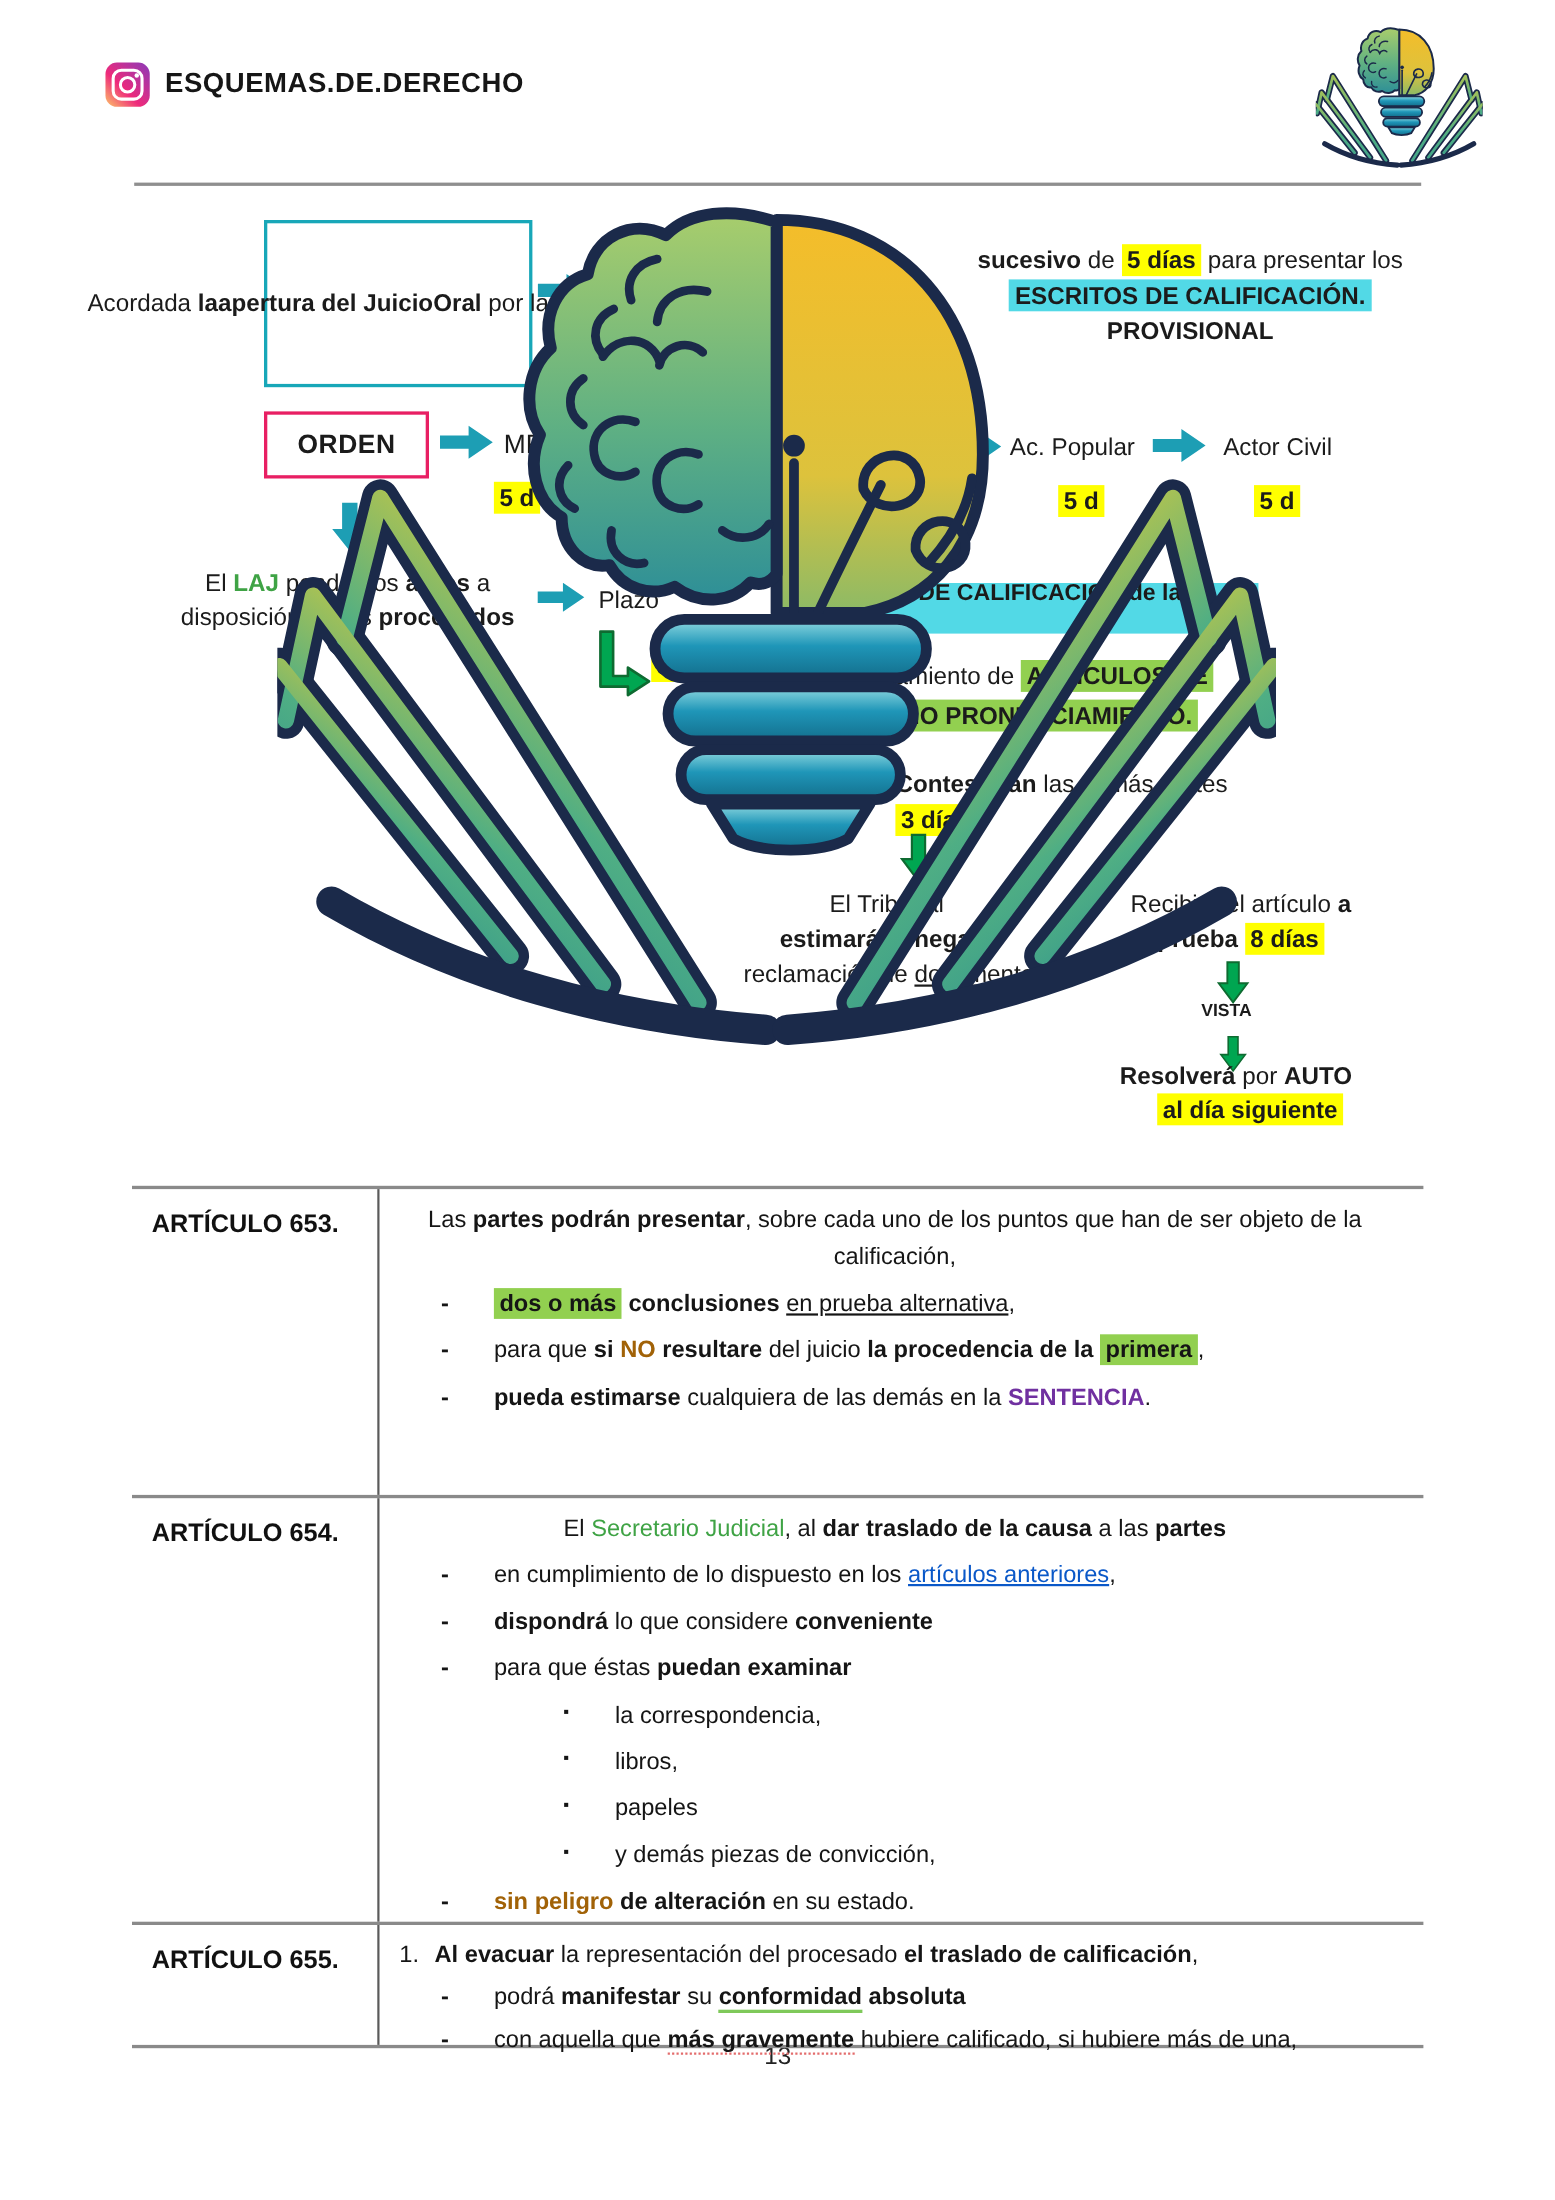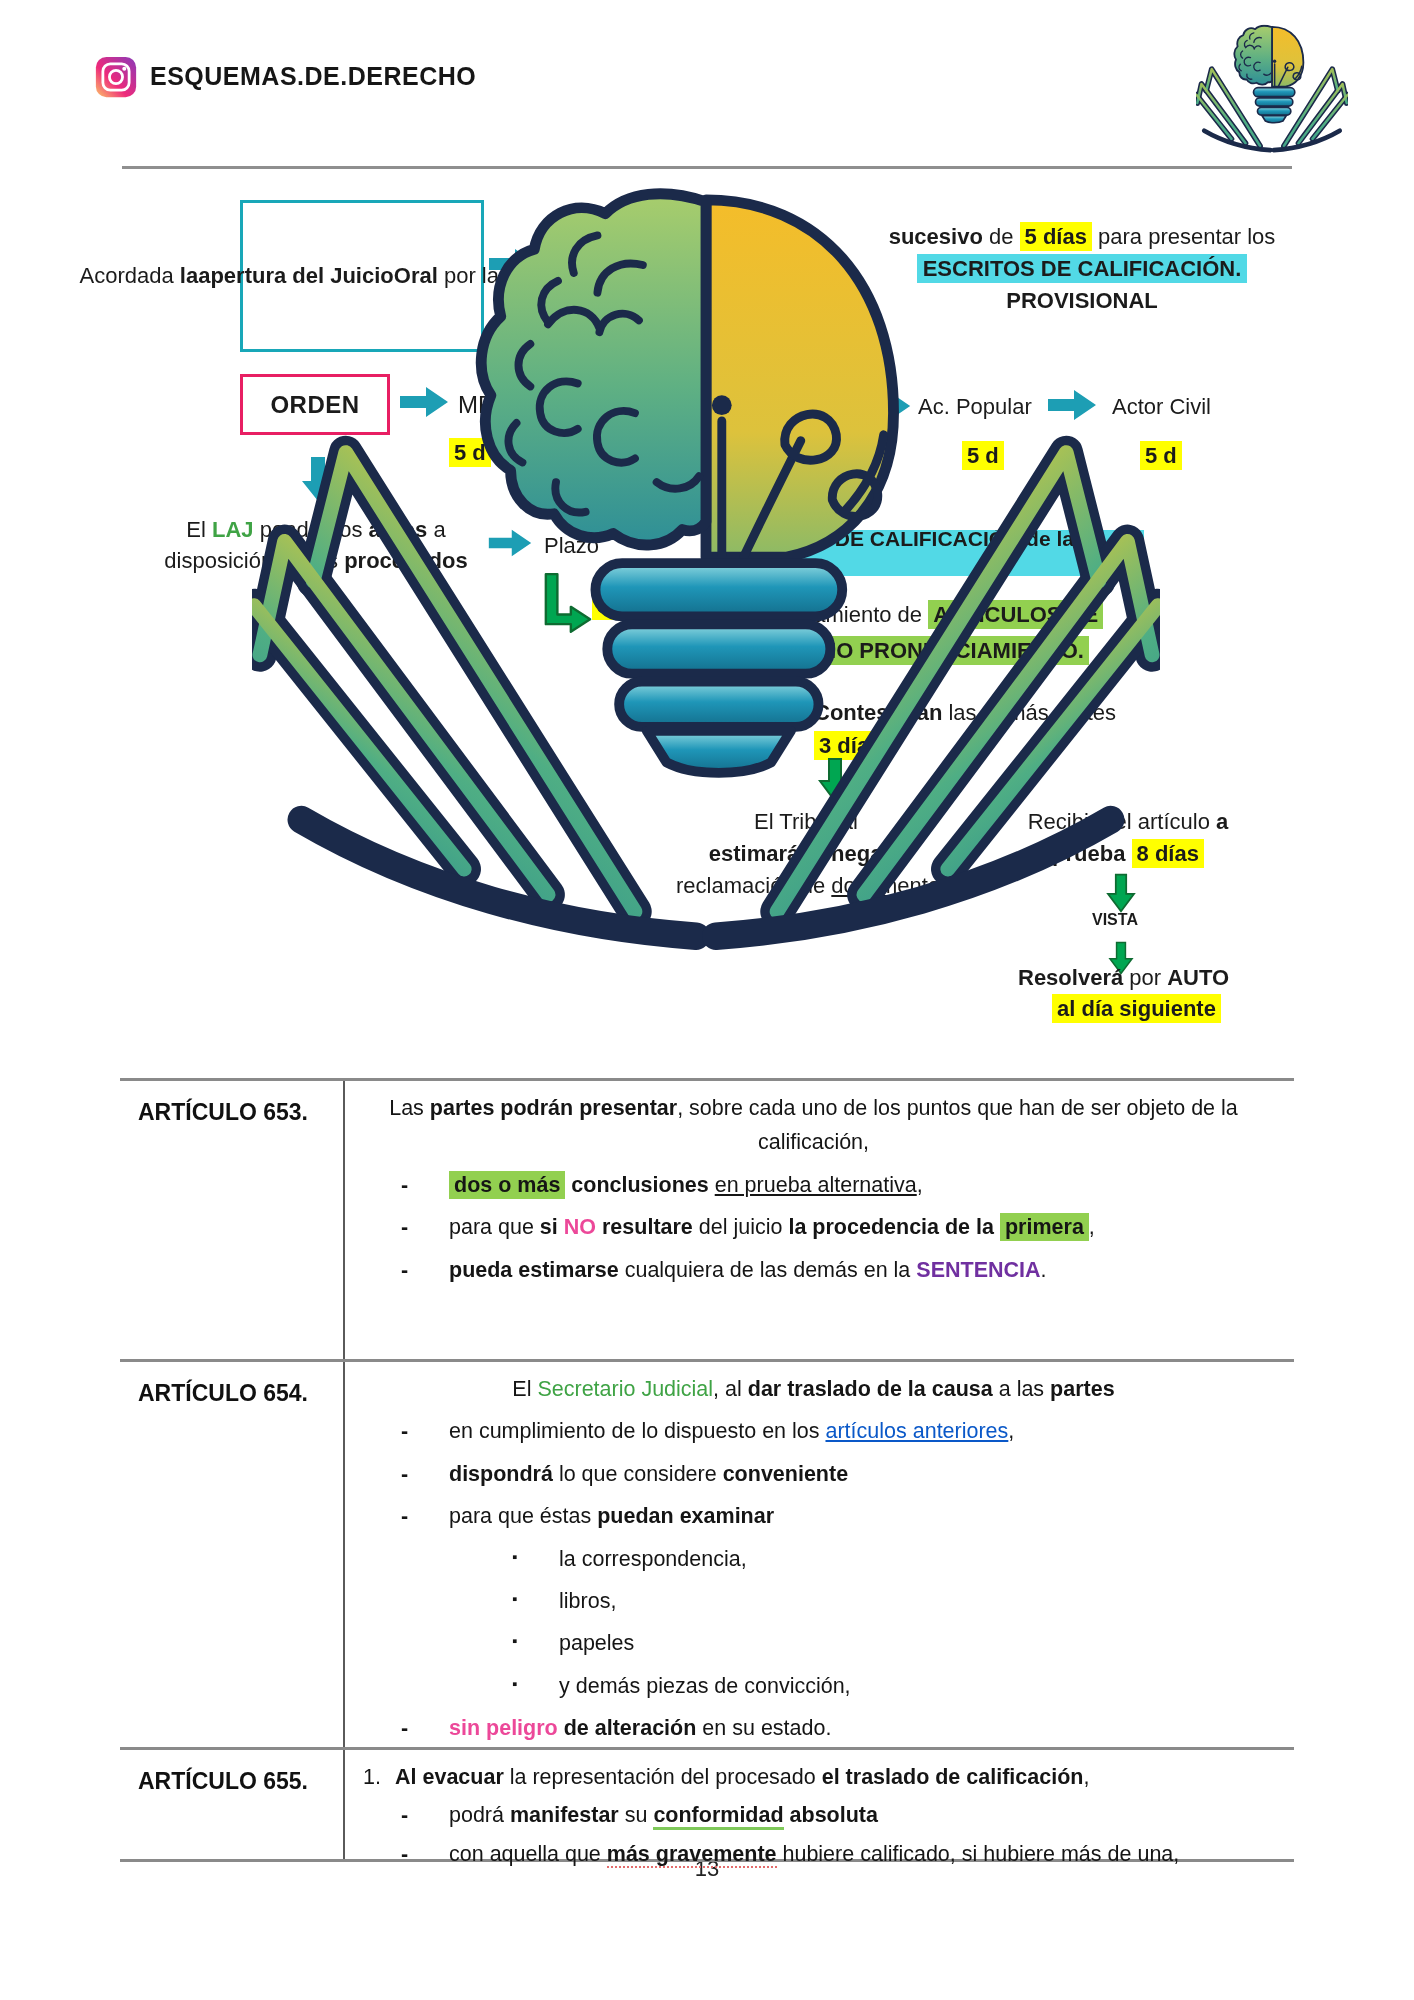--- a/index.html
+++ b/index.html
@@ -18,21 +18,21 @@
   .ctr{text-align:center;}
   .nw{white-space:nowrap;}
   .box{display:flex;align-items:center;justify-content:center;}
   .box-teal{border:3.5px solid #18a7b8;}
   .box-pink{border:3.5px solid #e81f63;font-weight:bold;font-size:24px;letter-spacing:.5px;}
   .band-cyan{background:#52d9e6;display:flex;align-items:center;justify-content:center;overflow:hidden;font-size:21px;}
   .b{font-weight:bold;}
   .hl-y{background:#ffff00;font-weight:bold;padding:2px 5px;}
   .hl-c{background:#52d9e6;padding:2px 6px;font-weight:bold;}
   .hl-g{background:#92d050;padding:2px 5px;}
-  .red{color:#ec4899;}
+  .red{color:#a16207;}
   .green{color:#3fa345;}
   .purple{color:#7030a0;font-weight:bold;}
   .u{text-decoration:underline;}
   .gu{border-bottom:3px solid #7fc95a;}
   .rdu{border-bottom:2px dotted #e36c6c;}
   .link{color:#0a58c8;text-decoration:underline;}
   .emblem{position:absolute;left:252px;top:186px;width:908px;height:770px;z-index:5;pointer-events:none;}
   .arrow{position:absolute;z-index:1;}
   
   .articles{position:absolute;left:120px;top:1078px;width:1174px;border-bottom:3px solid #8a8a8a;z-index:2;}

